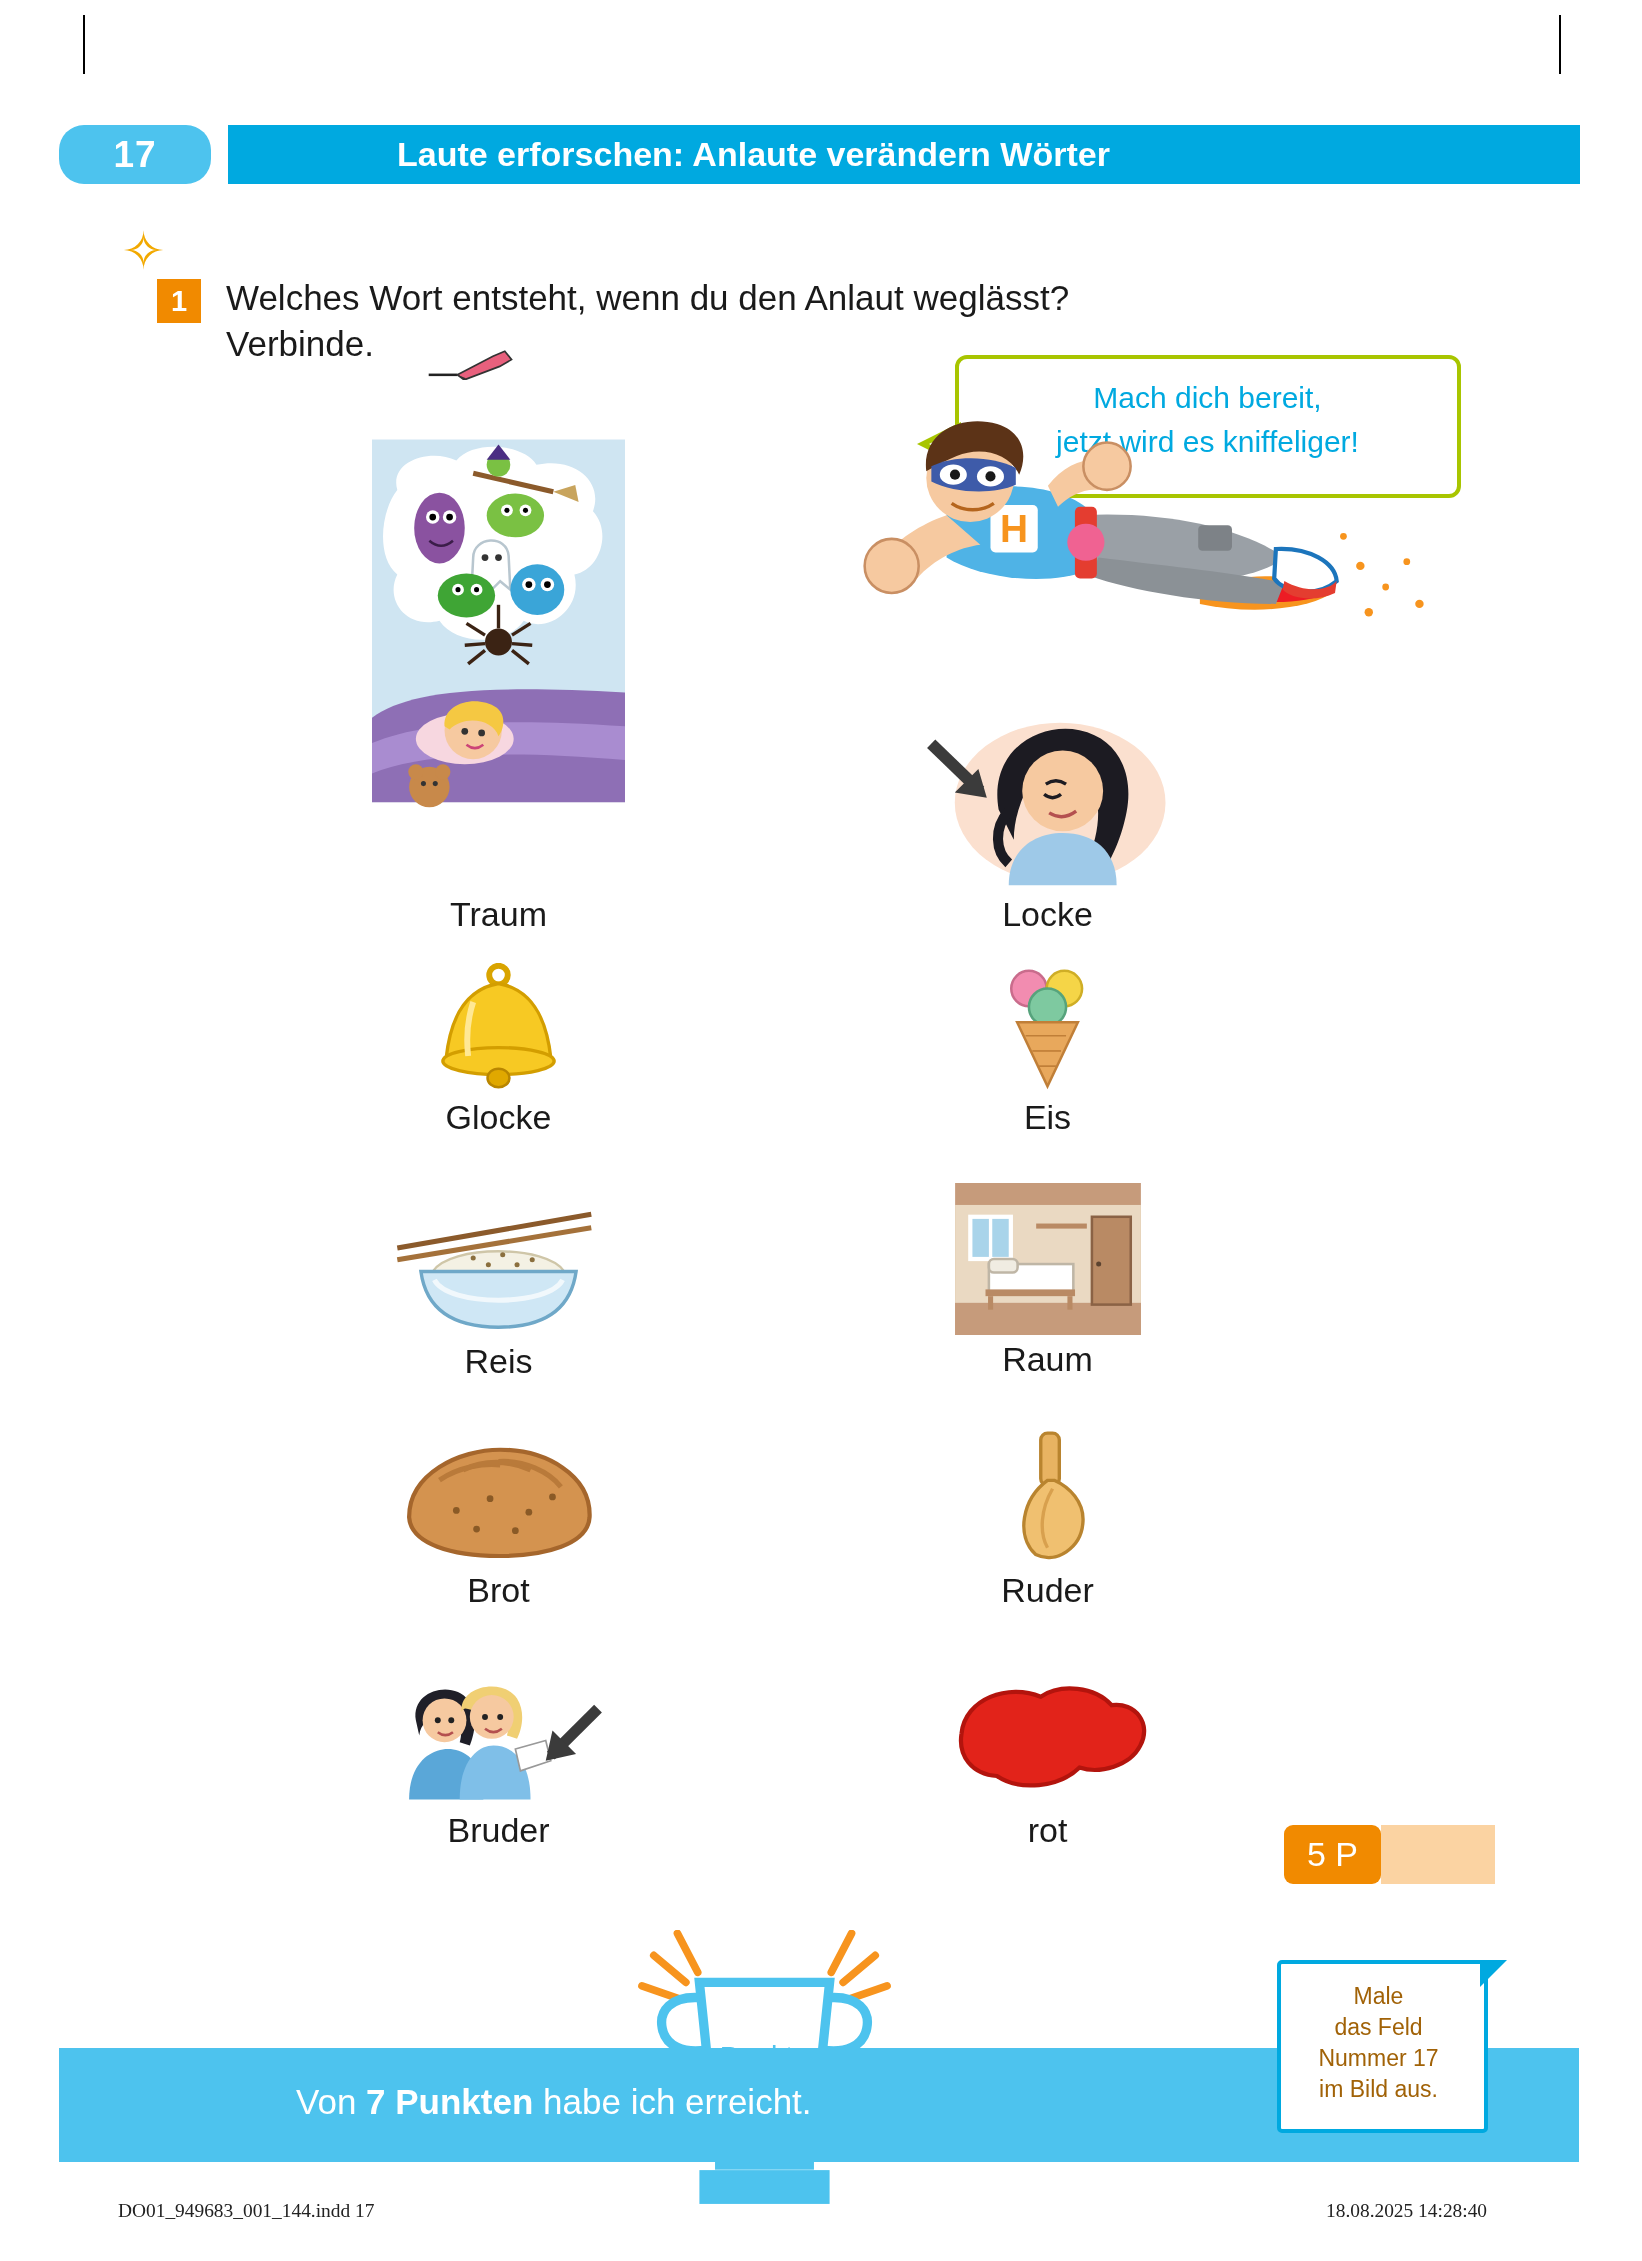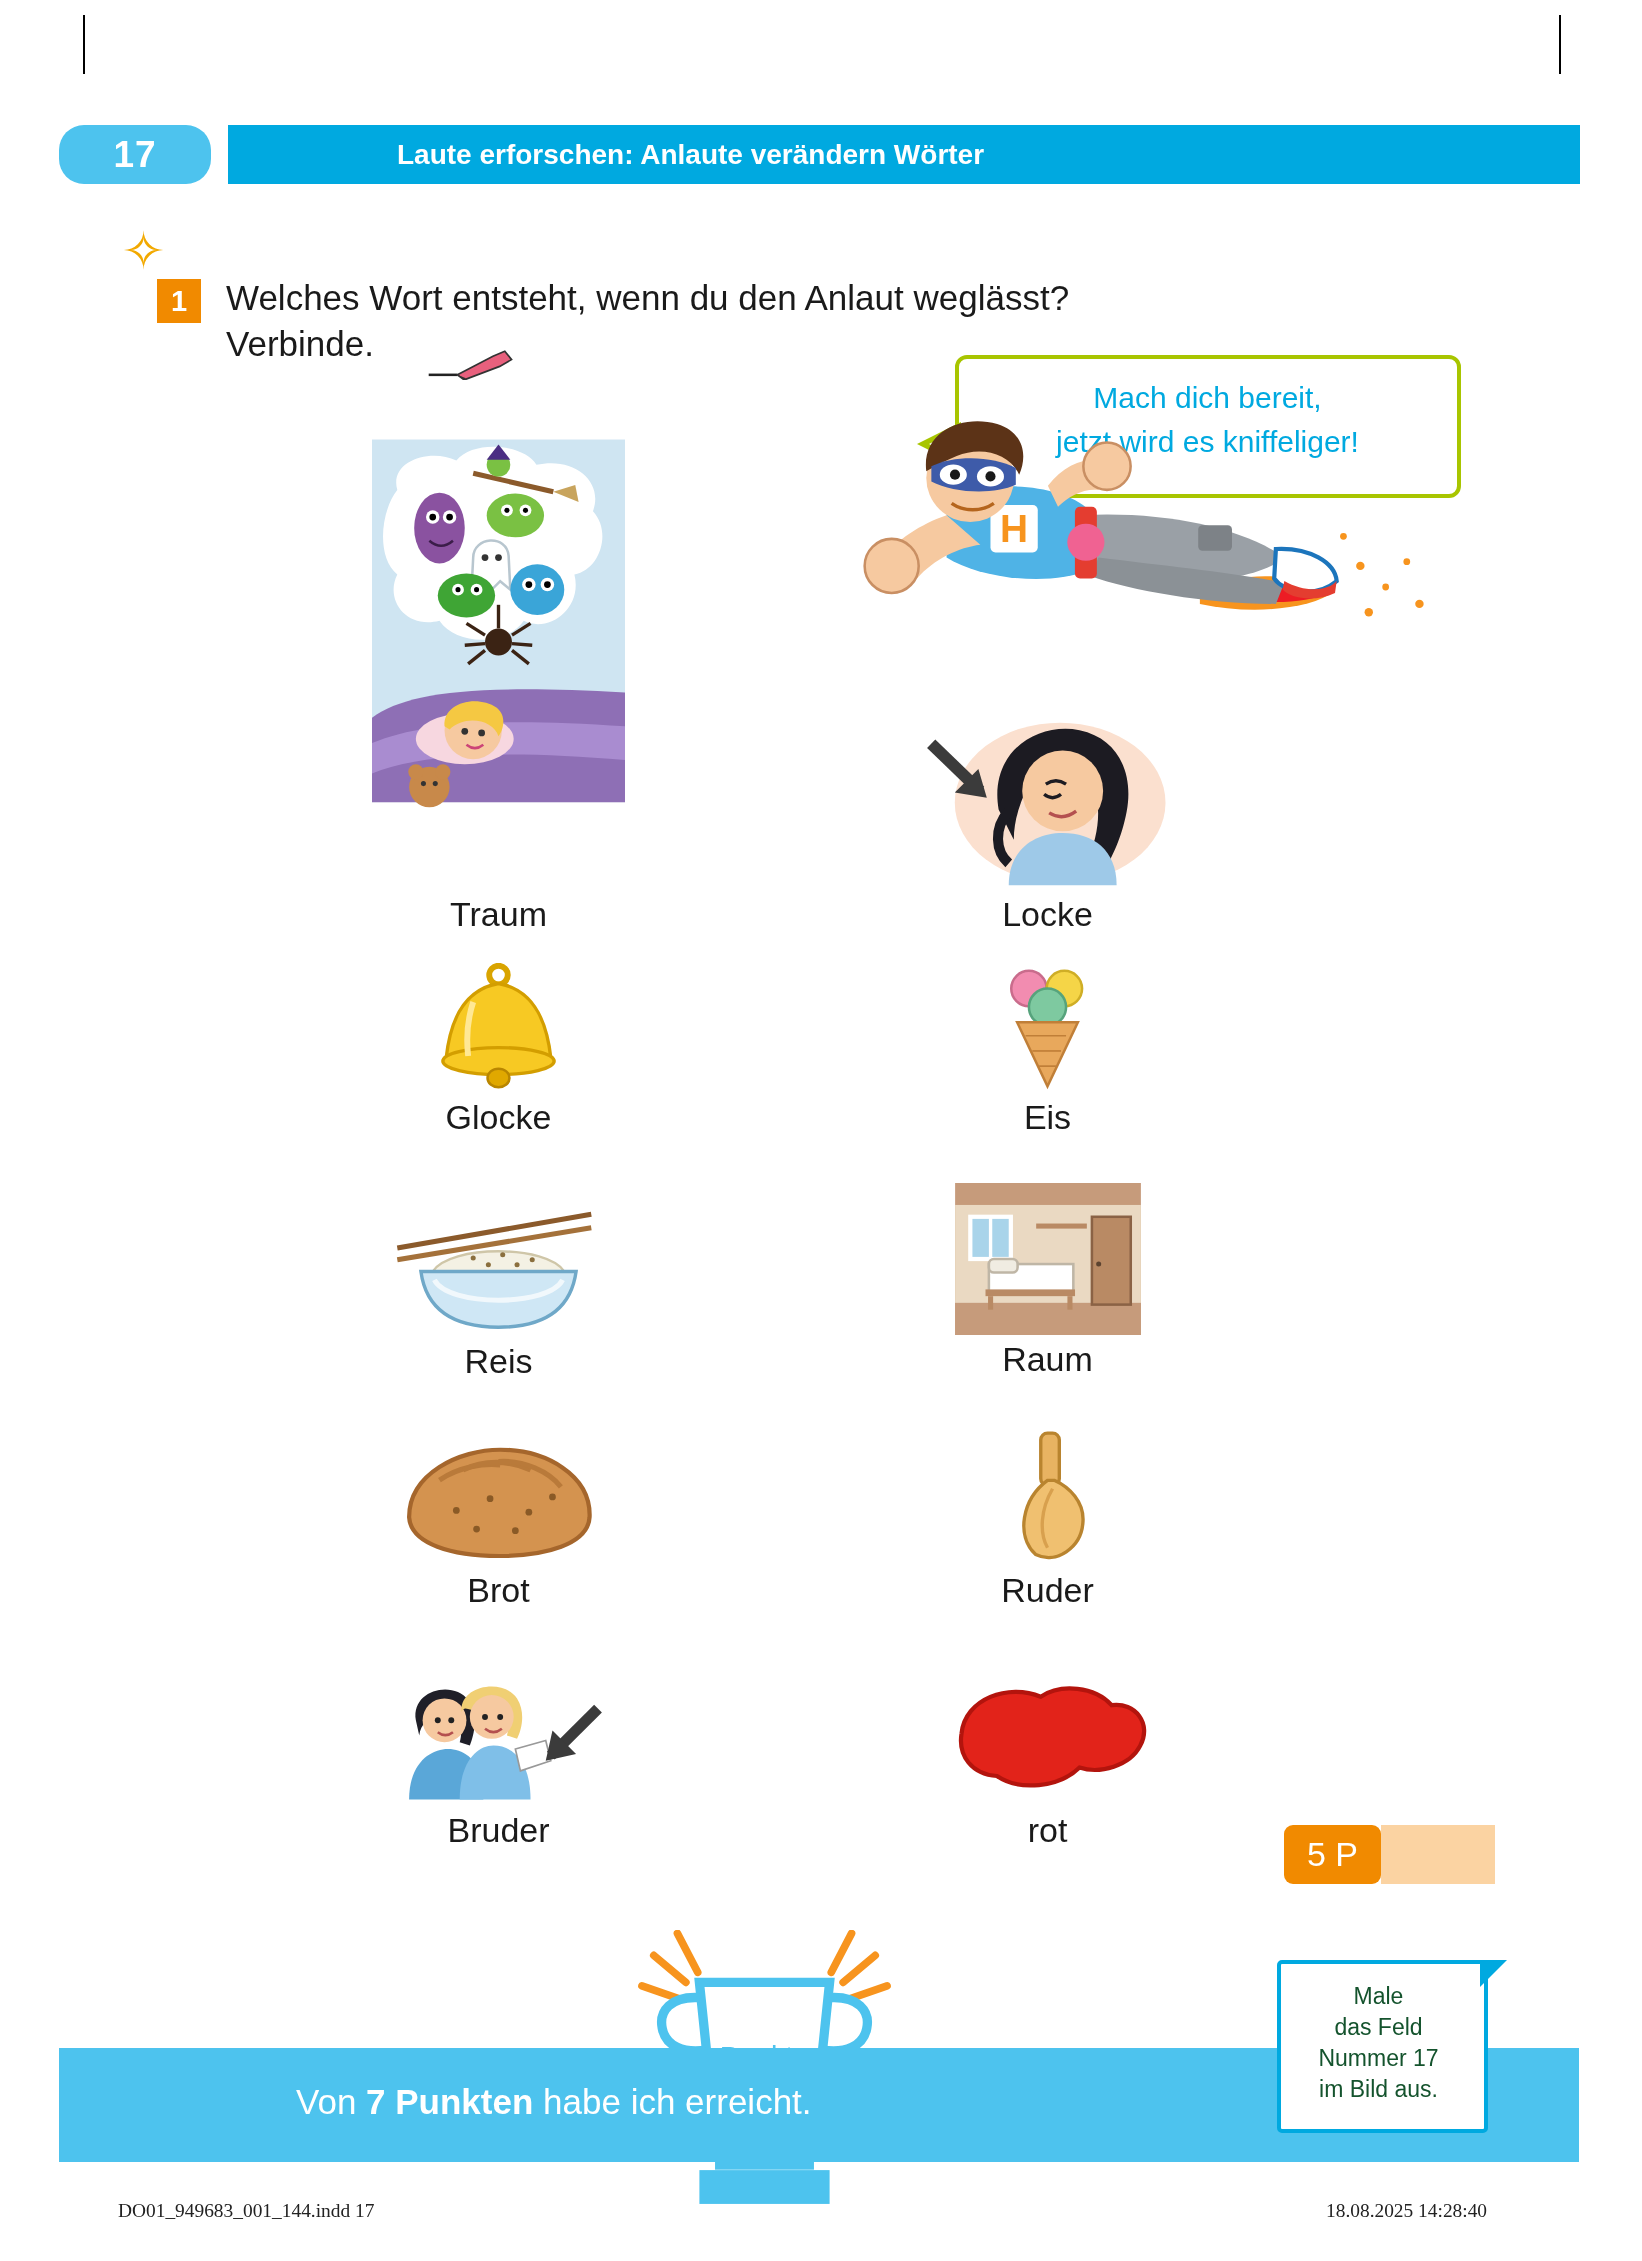--- a/index.html
+++ b/index.html
@@ -24,21 +24,21 @@
     display:flex;align-items:center;justify-content:center;
     letter-spacing:0.8px;
     border-radius:25px;
   }
   .hdr-bar{
     position:absolute;left:228px;top:125px;width:1352px;height:59px;
     background:#00a9e0;color:#ffffff;
     display:flex;align-items:center;
   }
   .hdr-title{
-    font-size:28px;font-weight:bold;
+    font-size:34px;font-weight:bold;
     padding-left:169px;
     white-space:nowrap;
     text-align:right;
   }
 
   
   .star{
     position:absolute;left:118px;top:226px;width:51px;height:51px;
     color:#f2a900;font-size:52px;line-height:51px;text-align:center;
   }
@@ -121,21 +121,21 @@
     position:absolute;left:1277px;top:1960px;width:203px;height:165px;
     background:#ffffff;border:4.2px solid #00a9e0;border-radius:5px;
   }
   .male-tab{
     position:absolute;left:1480px;top:1960px;width:0;height:0;
     border-left:27px solid #00a9e0;
     border-bottom:27px solid transparent;
   }
   .male-txt{
     position:absolute;left:1277px;top:1981px;width:203px;
-    text-align:center;font-size:23px;line-height:1.35;color:#14532d;
+    text-align:center;font-size:23px;line-height:1.35;color:#a16207;
   }
 
   
   .print-left{
     position:absolute;left:118px;top:2200px;font-size:19.4px;color:#222;
     font-family:"Liberation Serif", serif;
   }
   .print-right{
     position:absolute;left:1326px;top:2200px;font-size:19.4px;color:#222;
     font-family:"Liberation Serif", serif;

